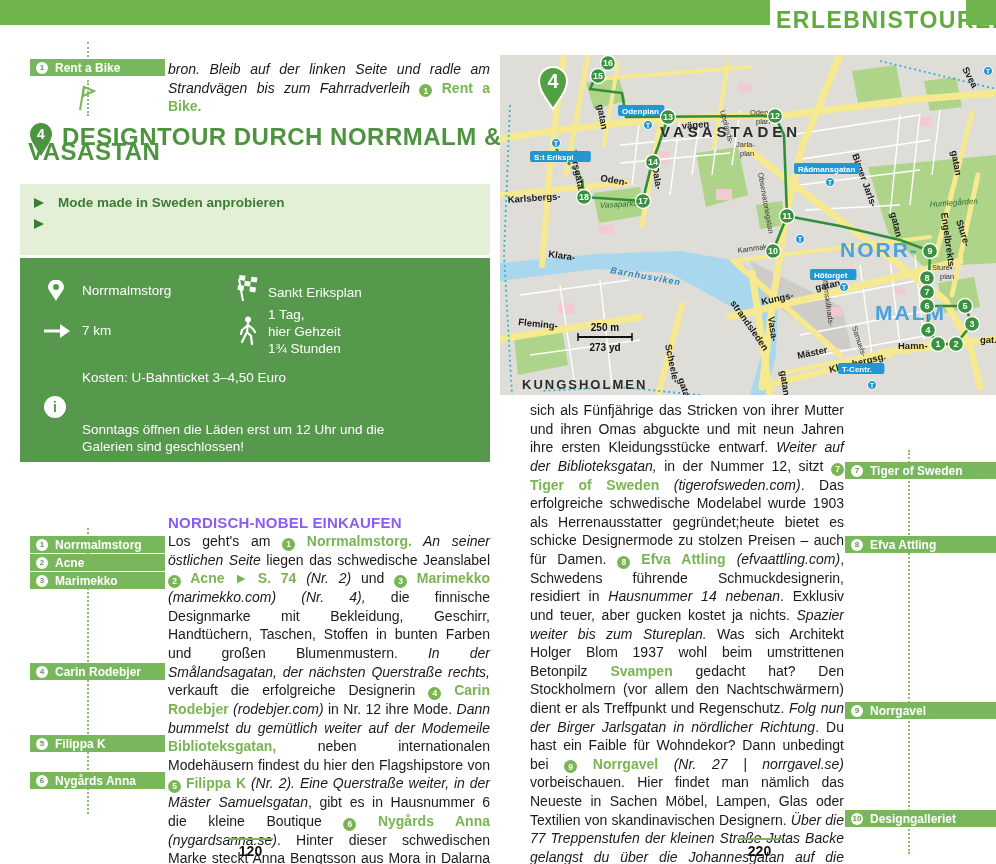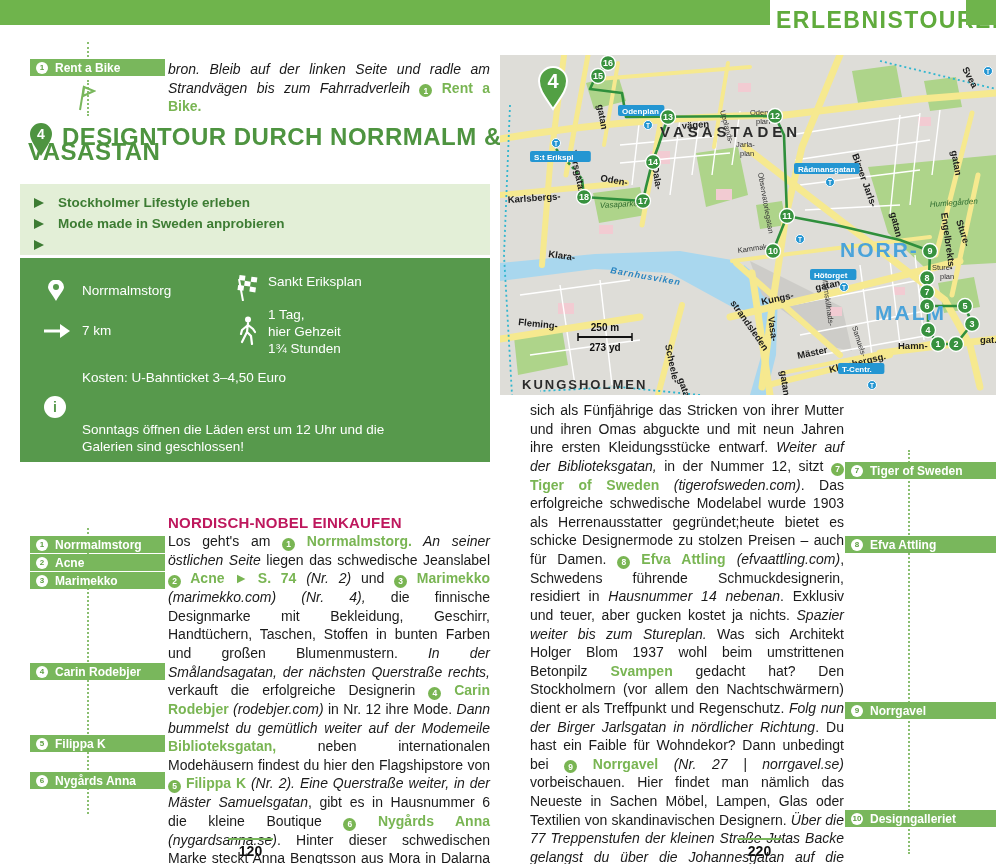--- a/index.html
+++ b/index.html
@@ -31,21 +31,21 @@
   .tour-title{font-size:24px;font-weight:bold;color:#4e9440;letter-spacing:0.5px;}
   
   .hl-box{left:20px;top:184px;width:470px;height:71px;background:#e3efd7;box-sizing:border-box;
           padding:8px 10px 0 10px;}
   .hl-row{display:flex;align-items:center;gap:14px;height:21px;color:#3d7c33;font-weight:bold;font-size:13.5px;}
   .hl-arrow{width:0;height:0;border-left:10px solid #3d7c33;border-top:5px solid transparent;
             border-bottom:5px solid transparent;flex:0 0 auto;margin-left:4px;}
   
   .infobox{left:20px;top:258px;width:470px;height:204px;background:#57994c;color:#fff;font-size:13.5px;}
   .infobox .it{position:absolute;}
-  .section-h{font-size:15px;font-weight:bold;color:#be185d;letter-spacing:0.2px;}
+  .section-h{font-size:15px;font-weight:bold;color:#8b5cf6;letter-spacing:0.2px;}
   .footer-line{height:0;border-top:2px solid #79b75c;}
   .pagenum{font-size:14px;font-weight:bold;text-align:center;color:#111;}
   
   text{font-family:"Liberation Sans",sans-serif;}
   .lbl-area{font-size:15px;font-weight:bold;letter-spacing:4px;fill:#2b2b2b;}
   .lbl-area2{font-size:13px;font-weight:bold;letter-spacing:2px;fill:#2b2b2b;}
   .lbl-district{font-size:21px;font-weight:bold;letter-spacing:2px;fill:#4aa3da;}
   .lbl-stb{font-size:9.5px;font-weight:bold;fill:#1c1c1c;}
   .lbl-st{font-size:7.5px;fill:#333;}
   .lbl-park{font-size:8px;font-style:italic;fill:#2e6b2e;}
@@ -79,24 +79,20 @@
 <svg class="abs" style="left:28px;top:123px" width="26" height="34" viewBox="0 0 26 34">
   <path d="M13,33 C7,23 2,17 2,11 a11,11 0 1 1 22,0 c0,6 -5,12 -11,22 z" fill="#4e9440"></path>
   <text x="13" y="16" text-anchor="middle" fill="#fff" font-size="14" font-weight="bold">4</text>
 </svg>
 <div class="abs tour-title" style="left:62px;top:123px">DESIGNTOUR DURCH NORRMALM &amp;</div>
 <div class="abs tour-title" style="left:28px;top:138px">VASASTAN</div>
 
 <div class="abs hl-box" id="highlights">
     <div class="hl-row">
       <span class="hl-arrow"></span>
-      <span>Stockholmer Lifestyle erleben</span>
-    </div>
-    <div class="hl-row">
-      <span class="hl-arrow"></span>
       <span>Mode made in Sweden anprobieren</span>
     </div>
     <div class="hl-row">
       <span class="hl-arrow"></span>
     </div>
   </div>
 
 <div class="abs infobox" id="infobox">
   <svg class="it" style="left:28px;top:22px" width="16" height="21" viewBox="0 0 16 21">
     <path d="M8,21 C4,14 0,10 0,7 a8,7.5 0 1 1 16,0 c0,3 -4,7 -8,14 z" fill="#fff"></path>
@@ -106,21 +102,21 @@
   <svg class="it" style="left:214px;top:17px" width="24" height="26" viewBox="0 0 24 26">
     <line x1="5" y1="4" x2="9" y2="26" stroke="#fff" stroke-width="2"></line>
     <g transform="rotate(8 5 4)">
       <rect x="5" y="0" width="6" height="5" fill="#fff"></rect>
         <rect x="11" y="5" width="6" height="5" fill="#fff"></rect>
       <rect x="17" y="0" width="6" height="5" fill="#fff"></rect>
         <rect x="5" y="10" width="6" height="5" fill="#fff"></rect>
       <rect x="17" y="10" width="6" height="5" fill="#fff"></rect>
     </g>
   </svg>
-  <div class="it" style="left:248px;top:16px">Sankt Eriksplan</div>
+  <div class="it" style="left:248px;top:27px">Sankt Eriksplan</div>
   <svg class="it" style="left:24px;top:66px" width="26" height="14" viewBox="0 0 26 14">
     <line x1="0" y1="7" x2="18" y2="7" stroke="#fff" stroke-width="3"></line>
     <path d="M16,0 L26,7 L16,14 Z" fill="#fff"></path>
   </svg>
   <div class="it" style="left:62px;top:65px">7 km</div>
   <svg class="it" style="left:218px;top:58px" width="18" height="30" viewBox="0 0 18 30">
     <circle cx="10" cy="3.5" r="3" fill="#fff"></circle>
     <path d="M10,7 L9,16 L4,26 M9,16 L13,20 L14,28 M10,9 L4,14 L3,18 M10,9 L15,13 L17,16" stroke="#fff" stroke-width="2.2" fill="none" stroke-linecap="round"></path>
   </svg>
   <div class="it" style="left:248px;top:48px;line-height:17px" id="duration">

